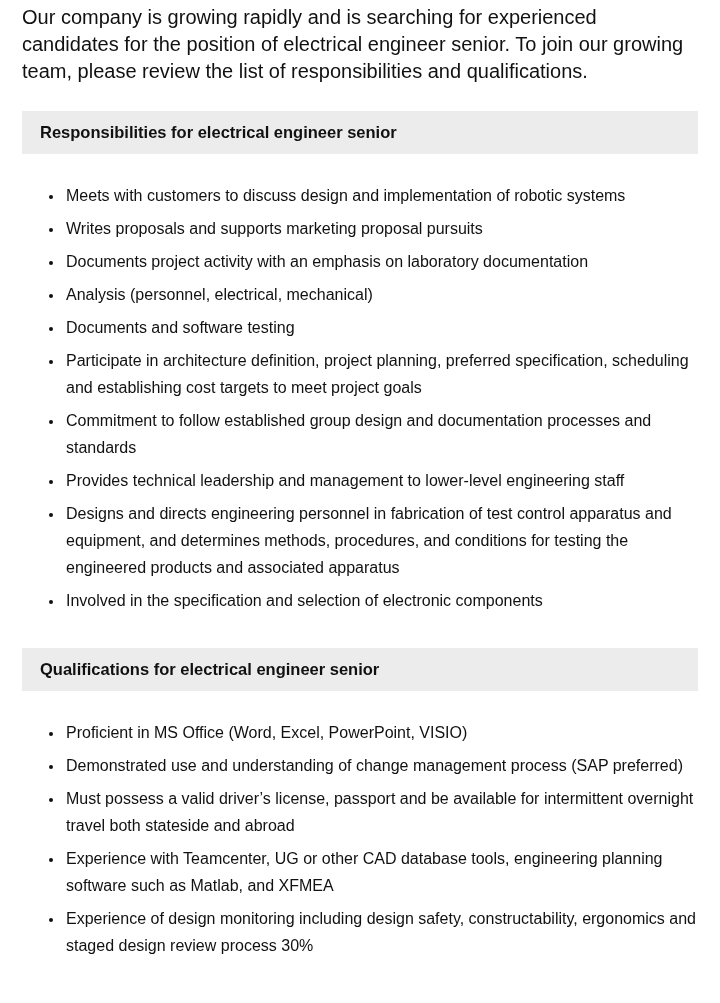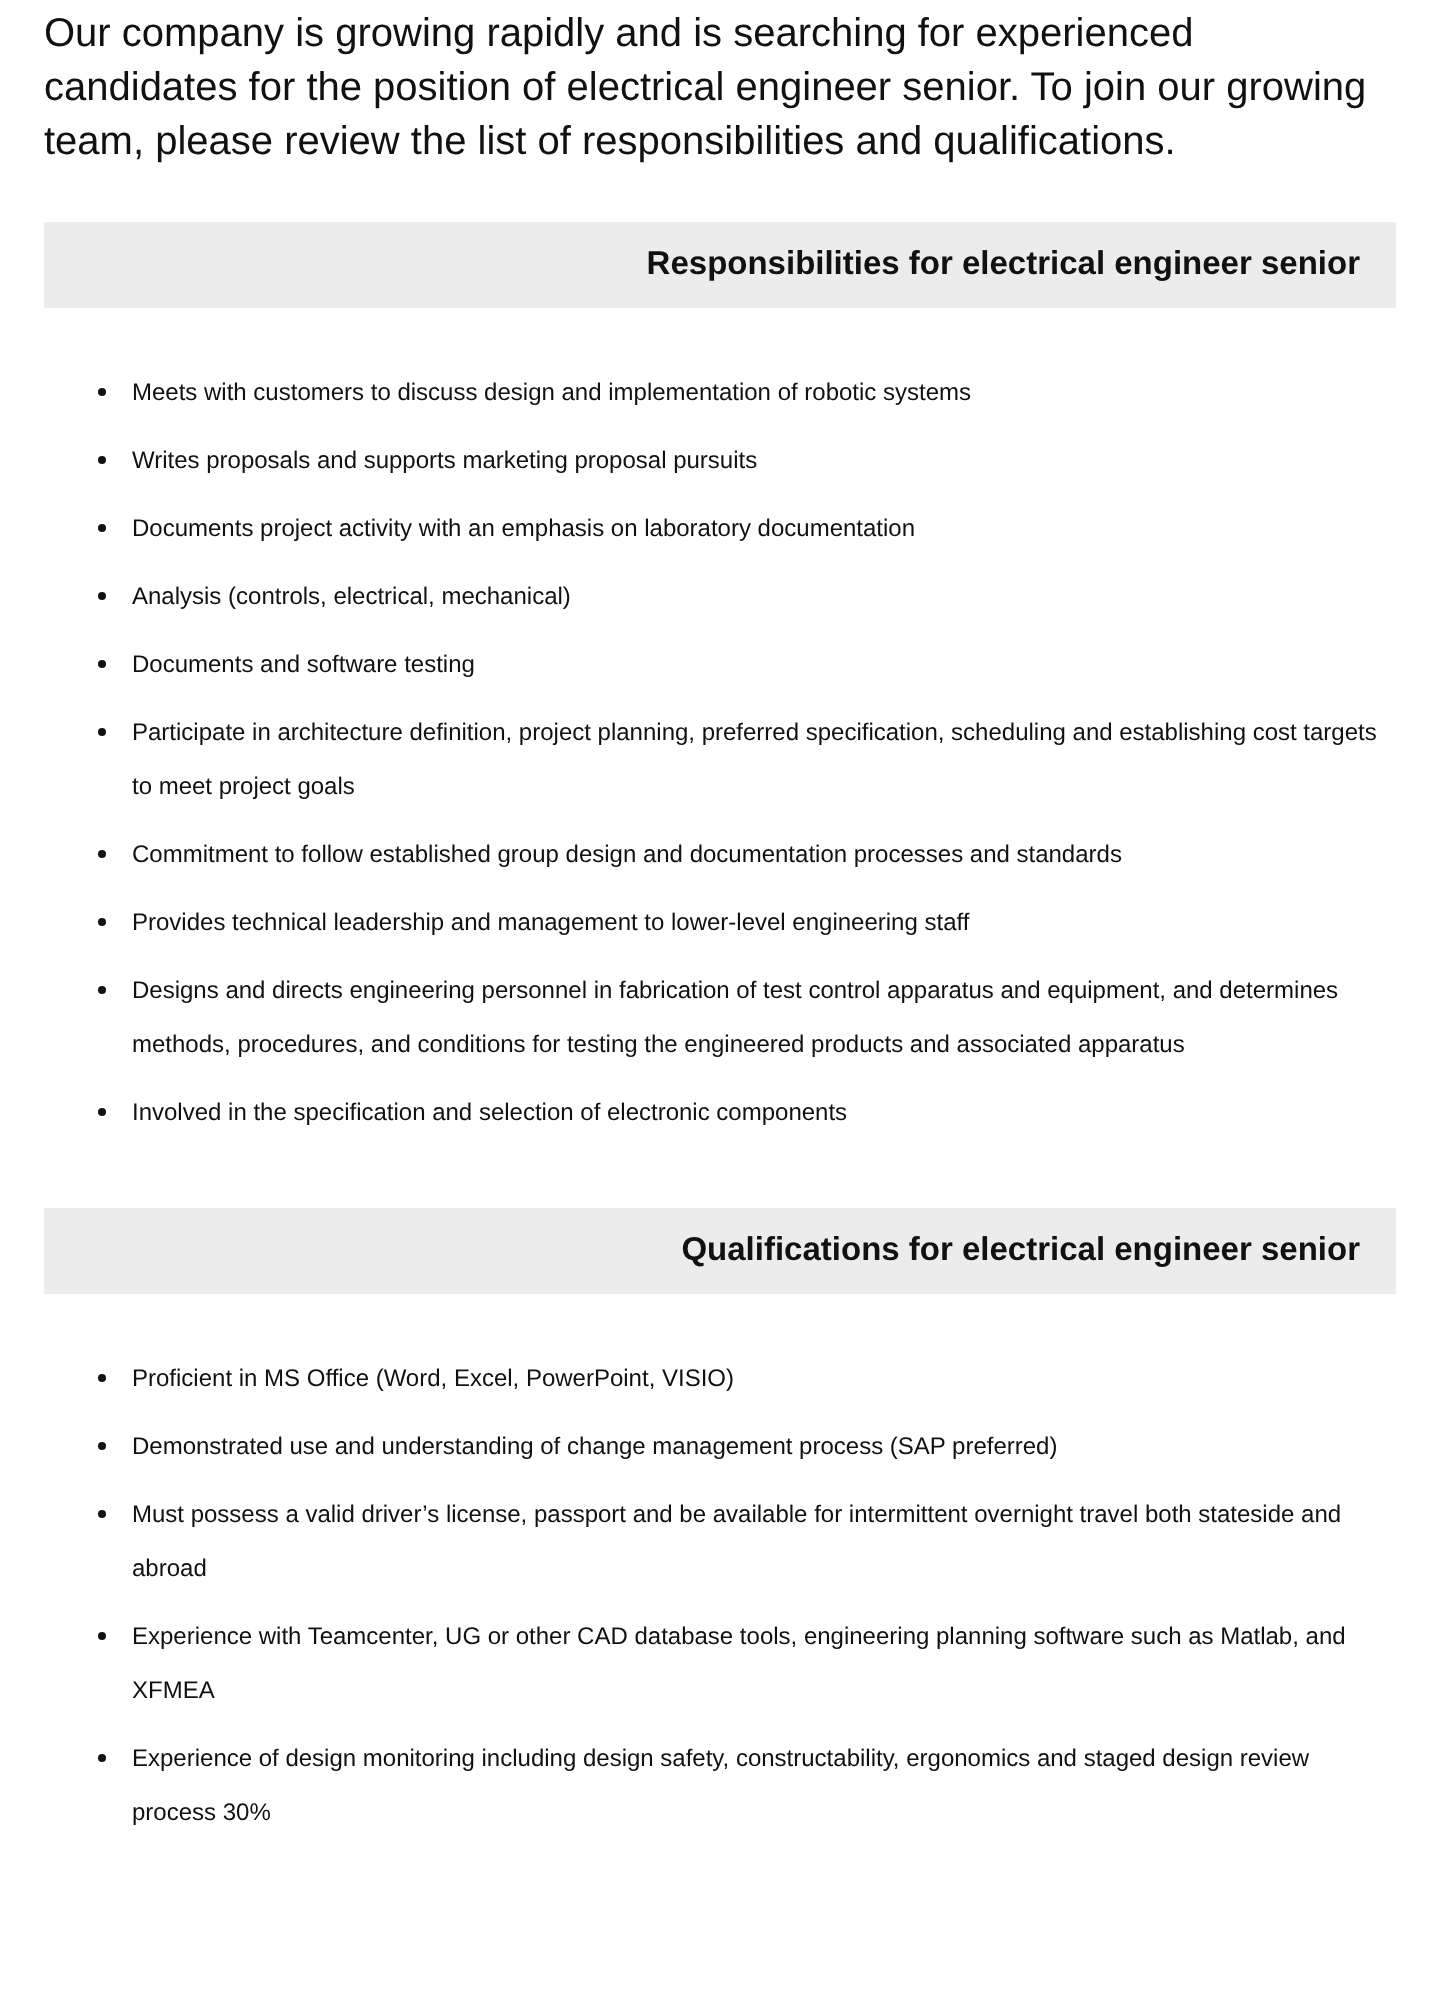--- a/index.html
+++ b/index.html
@@ -33,29 +33,28 @@
   .section-bar {
     background: #ececec;
     padding: 12px 18px;
     margin: 0 0 28px 0;
   }
   .section-bar h2 {
     margin: 0;
     font-size: 16.5px;
     font-weight: 700;
     color: #111111;
-    text-align: right;
   }
   ul.bullet-list {
     margin: 0 0 34px 0;
     padding: 0 0 0 42px;
     list-style: disc;
   }
   ul.bullet-list li {
-    font-size: 12px;
+    font-size: 16px;
     line-height: 27px;
     margin: 0 0 6px 0;
     padding-left: 2px;
     color: #111111;
   }
   ul.bullet-list li::marker {
     color: #111111;
     font-size: 14px;
   }
 </style>
@@ -68,21 +67,21 @@
   <p class="intro">Our company is growing rapidly and is searching for experienced candidates for the position of electrical engineer senior. To join our growing team, please review the list of responsibilities and qualifications.</p>
 
   <div class="section-bar">
     <h2>Responsibilities for electrical engineer senior</h2>
   </div>
 
   <ul class="bullet-list">
       <li>Meets with customers to discuss design and implementation of robotic systems</li>
       <li>Writes proposals and supports marketing proposal pursuits</li>
       <li>Documents project activity with an emphasis on laboratory documentation</li>
-      <li>Analysis (controls, electrical, mechanical)</li>
+      <li>Analysis (personnel, electrical, mechanical)</li>
       <li>Documents and software testing</li>
       <li>Participate in architecture definition, project planning, preferred specification, scheduling and establishing cost targets to meet project goals</li>
       <li>Commitment to follow established group design and documentation processes and standards</li>
       <li>Provides technical leadership and management to lower-level engineering staff</li>
       <li>Designs and directs engineering personnel in fabrication of test control apparatus and equipment, and determines methods, procedures, and conditions for testing the engineered products and associated apparatus</li>
       <li>Involved in the specification and selection of electronic components</li>
     </ul>
 
   <div class="section-bar">
     <h2>Qualifications for electrical engineer senior</h2>

